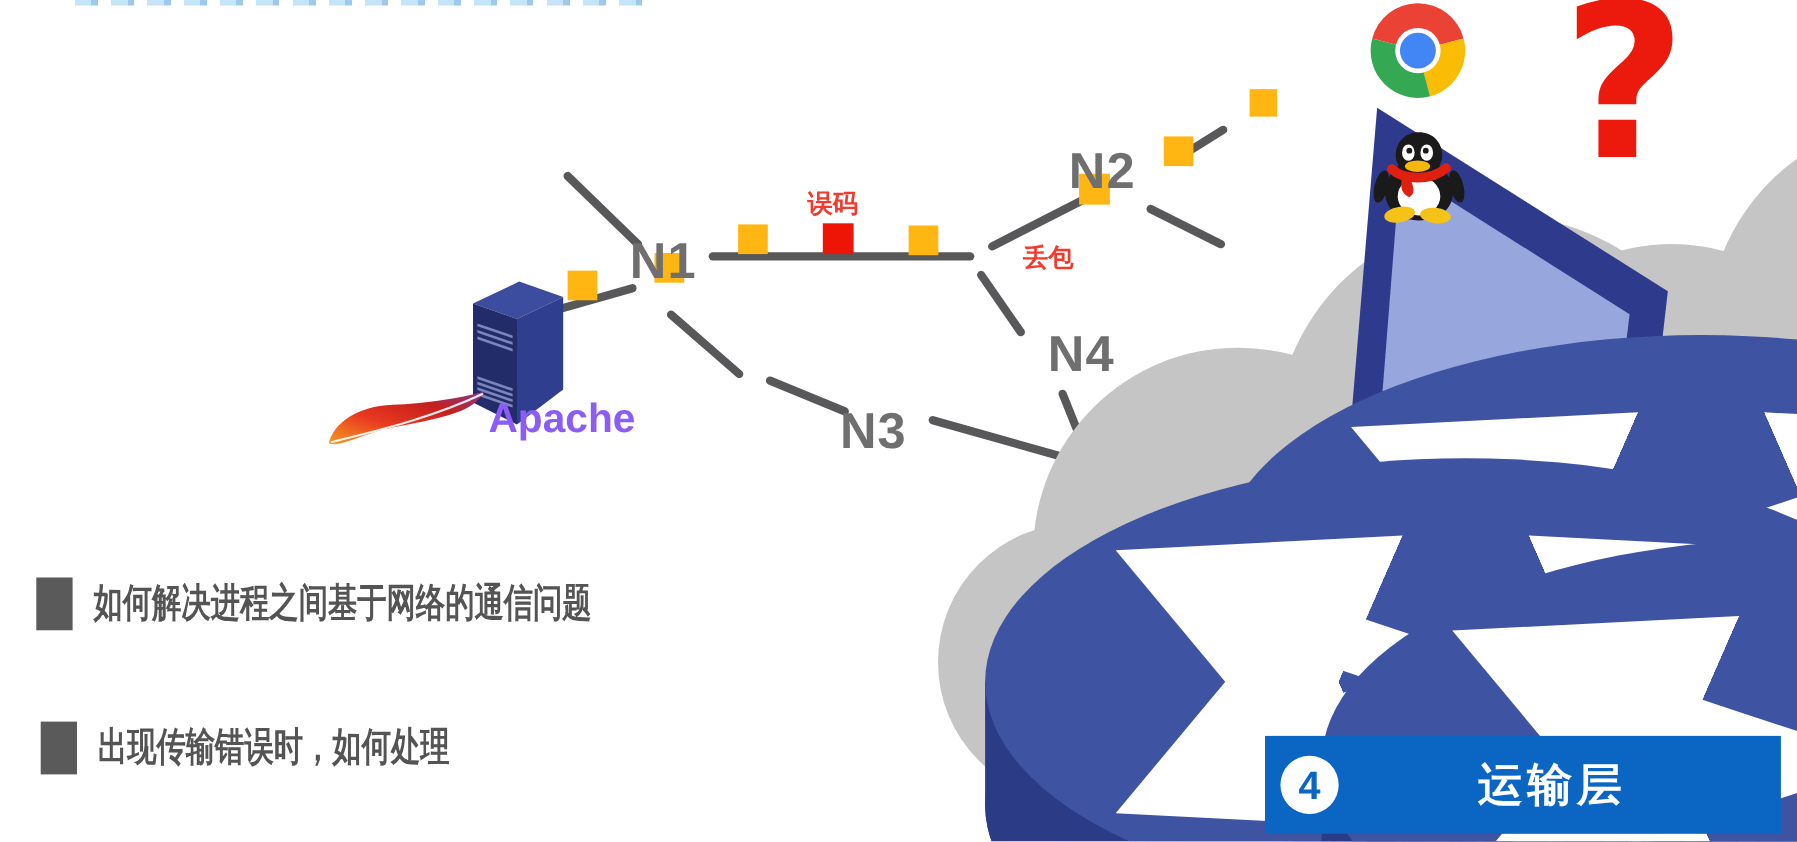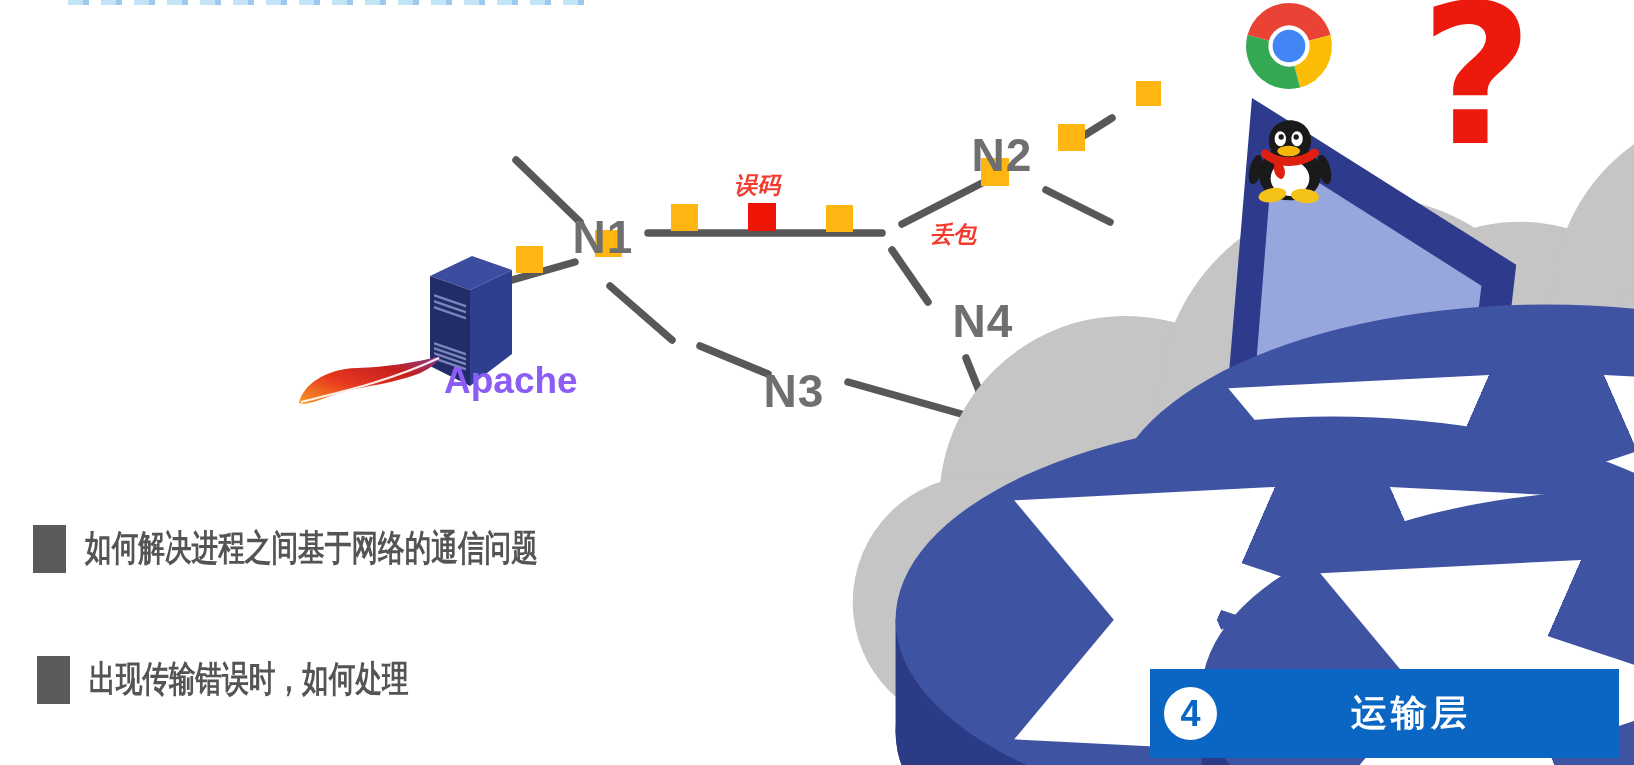--- a/index.html
+++ b/index.html
@@ -13,21 +13,20 @@
     background:repeating-linear-gradient(90deg,#aedcf4 0 15px,#7fb6e8 15px 21px,transparent 21px 33px);
   }
   .cloud-label{
     position:absolute;text-align:center;font-weight:bold;font-size:46px;
     color:#6f6f6f;letter-spacing:1px;
   }
   .ann-label{
     position:absolute;font-weight:bold;font-size:23px;color:#f23b2e;white-space:nowrap;
     text-shadow:-2px 0 0 #fff,2px 0 0 #fff,0 -2px 0 #fff,0 2px 0 #fff,
                 -1px -1px 0 #fff,1px 1px 0 #fff,1px -1px 0 #fff,-1px 1px 0 #fff;
-    font-style:italic;
   }
   .apache-label{
     position:absolute;left:444px;top:360px;font-size:37px;font-weight:bold;color:#8b5cf6;
   }
   .qmark{
     position:absolute;left:1420px;top:-22px;font-size:195px;font-weight:800;
     color:#ec1a0d;font-family:"DejaVu Sans",sans-serif;line-height:1;
   }
   .bullet-row{position:absolute;display:flex;align-items:flex-end;}
   .bullet-sq{width:33px;height:48px;background:#5a5a5a;flex:none;}
@@ -37,21 +36,21 @@
   }
   .banner{
     position:absolute;left:1150px;top:669px;width:469px;height:89px;background:#0a66c2;
     display:flex;align-items:center;padding-left:14px;box-sizing:border-box;
   }
   .banner-num{
     width:53px;height:53px;border-radius:50%;background:#ffffff;color:#0a66c2;
     font-size:36px;font-weight:bold;display:flex;align-items:center;justify-content:center;flex:none;
   }
   .banner-label{
-    flex:1;text-align:center;color:#ffffff;font-size:36px;font-weight:bold;
+    flex:1;text-align:center;color:#ffffff;font-size:41px;font-weight:bold;
     letter-spacing:4px;padding-right:14px;
   }
 </style>
 </head>
 <body>
 
 <div id="slide">
 
   <div class="top-frag"></div>
 

